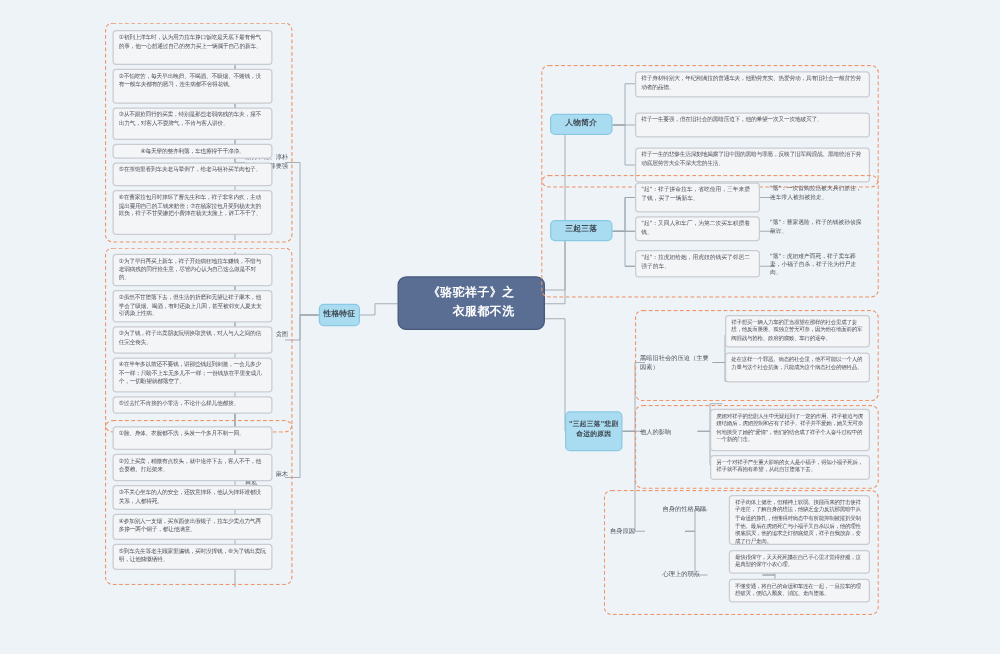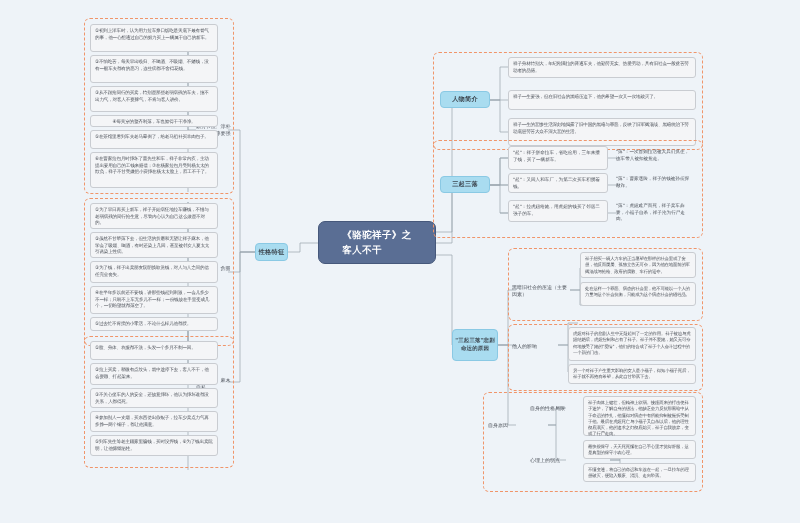--- a/index.html
+++ b/index.html
@@ -41,21 +41,21 @@
   .central{
     position:absolute;
     box-sizing:border-box;
     background:#5a6e94;
     border:1px solid #46587b;
     border-radius:7px;
     color:#ffffff;
     font-size:9.5px;
     font-weight:bold;
     display:flex;align-items:center;justify-content:center;
-    text-align:left;
+    text-align:right;
     line-height:1.5;
     letter-spacing:0.4px;
   }
 
   
   .branch{
     position:absolute;
     box-sizing:border-box;
     background:#a9dcf0;
     border:1px solid #8ac9e4;
@@ -147,21 +147,21 @@
       <path d="M548 425 L556 425 L556 460 L566 460"></path>
       <path d="M612 408 L622 408"></path>
       <path d="M610 460 L620 460 L620 447 L630 447"></path>
       <path d="M610 460 L620 460 L620 478 L630 478"></path>
     </g>
   </svg>
 
   <div class="central" style="left:318px;top:221px;width:118px;height:43px;">
     <div>
       <div>《骆驼祥子》之</div>
-      <div>客人不干</div>
+      <div>衣服都不洗</div>
     </div>
   </div>
 
   <div class="branch" style="left:255px;top:243px;width:33px;height:18px;">
     <span>性格特征</span>
   </div>
 
   <div class="group" style="left:84px;top:18px;width:150px;height:176px;"></div>
   <div class="sumlabel" style="left:196px;top:110px;width:38px;height:40px;">
     <span>勤劳节俭、淳朴善良、自尊要强</span>

